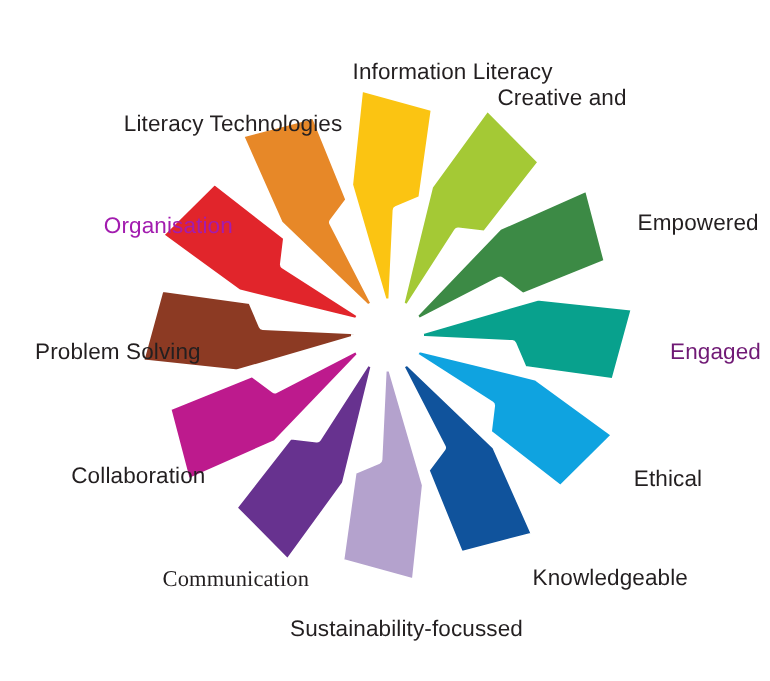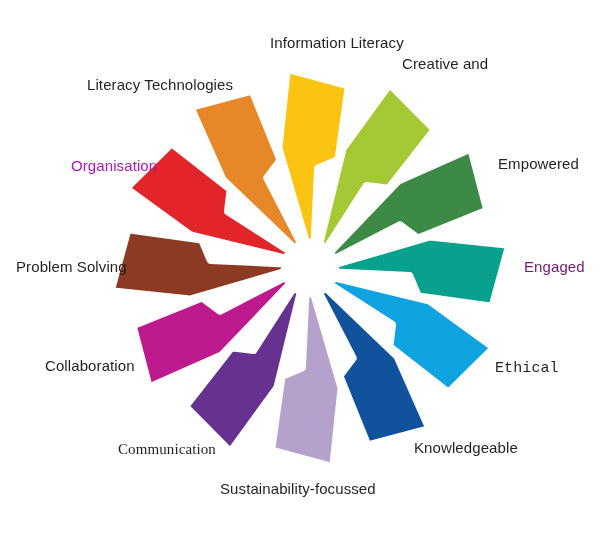--- a/index.html
+++ b/index.html
@@ -34,26 +34,26 @@
     stroke: #ffffff;
     stroke-width: 7;
     stroke-linejoin: round;
   }
   .hub-core {
     fill: #ffffff;
   }
   .wheel-label {
     position: absolute;
     font-family: "Liberation Sans", sans-serif;
-    font-size: 15px;
+    font-size: 18px;
     color: #231f20;
     letter-spacing: 0.1px;
     line-height: 1.25;
     white-space: pre;
-    margin: 4px;
+    margin: 16px;
   }
   .wheel-label.anchor-start { text-align: left; }
   .wheel-label.anchor-mid   { text-align: center; }
   .wheel-label.two-line     { text-align: left; }
   .wheel-label .line2       { display: block; padding-left: 14px; }
 </style>
 </head>
 <body>
 
 <div id="wheel-figure">
@@ -72,24 +72,24 @@
         <polygon points="285.90,258.25 190.51,234.86 126.55,188.33 171.54,143.81 230.12,189.50 227.44,211.58 289.79,251.64" fill="#e1252b" class="petal-shape"></polygon>
         <polygon points="294.00,247.50 223.09,179.56 190.97,107.28 252.18,91.21 280.07,160.07 266.71,177.85 300.68,243.73" fill="#e78828" class="petal-shape"></polygon>
       </g>
     <g id="hub-group">
         <polygon points="318.54,236.12 318.50,253.28 333.33,244.67 324.72,259.50 341.88,259.46 327.00,268.00 341.88,276.54 324.72,276.50 333.33,291.33 318.50,282.72 318.54,299.88 310.00,285.00 301.46,299.88 301.50,282.72 286.67,291.33 295.28,276.50 278.12,276.54 293.00,268.00 278.12,259.46 295.28,259.50 286.67,244.67 301.50,253.28 301.46,236.12 310.00,251.00" class="hub-core"></polygon>
         <circle cx="310" cy="268" r="20" class="hub-core"></circle>
       </g>
   </svg>
   <div id="label-layer">
       <div class="wheel-label anchor-mid" style="color: rgb(35, 31, 32); left: 266px; top: 30px;"><span class="line1">Information Literacy</span></div>
-      <div class="wheel-label anchor-start two-line" style="color: rgb(35, 31, 32); left: 398px; top: 51px;"><span class="line1">Creative and</span></div>
+      <div class="wheel-label anchor-start two-line" style="color: rgb(35, 31, 32); left: 382px; top: 51px;"><span class="line1">Creative and</span></div>
       <div class="wheel-label anchor-start" style="color: rgb(35, 31, 32); left: 494px; top: 151px;"><span class="line1">Empowered</span></div>
       <div class="wheel-label anchor-start" style="color: #701a75; left: 520px; top: 254px;"><span class="line1">Engaged</span></div>
-      <div class="wheel-label anchor-start" style="color: rgb(35, 31, 32); left: 491px; top: 356px; font-family: Liberation Mono, monospace;"><span class="line1">Ethical</span></div>
+      <div class="wheel-label anchor-start" style="color: rgb(35, 31, 32); left: 491px; top: 356px;"><span class="line1">Ethical</span></div>
       <div class="wheel-label anchor-start" style="color: rgb(35, 31, 32); left: 410px; top: 435px;"><span class="line1">Knowledgeable</span></div>
       <div class="wheel-label anchor-mid" style="color: rgb(35, 31, 32); left: 216px; top: 476px;"><span class="line1">Sustainability-focussed</span></div>
       <div class="wheel-label anchor-mid" style="color: rgb(35, 31, 32); left: 114px; top: 436px; font-family: Liberation Serif, serif;"><span class="line1">Communication</span></div>
       <div class="wheel-label anchor-mid" style="color: rgb(35, 31, 32); left: 41px; top: 353px;"><span class="line1">Collaboration</span></div>
       <div class="wheel-label anchor-mid" style="color: rgb(35, 31, 32); left: 12px; top: 254px;"><span class="line1">Problem Solving</span></div>
       <div class="wheel-label anchor-mid" style="color: #a21caf; left: 67px; top: 153px;"><span class="line1">Organisation</span></div>
       <div class="wheel-label anchor-mid" style="color: rgb(35, 31, 32); left: 83px; top: 72px;"><span class="line1">Literacy Technologies</span></div>
     </div>
 </div>
 

